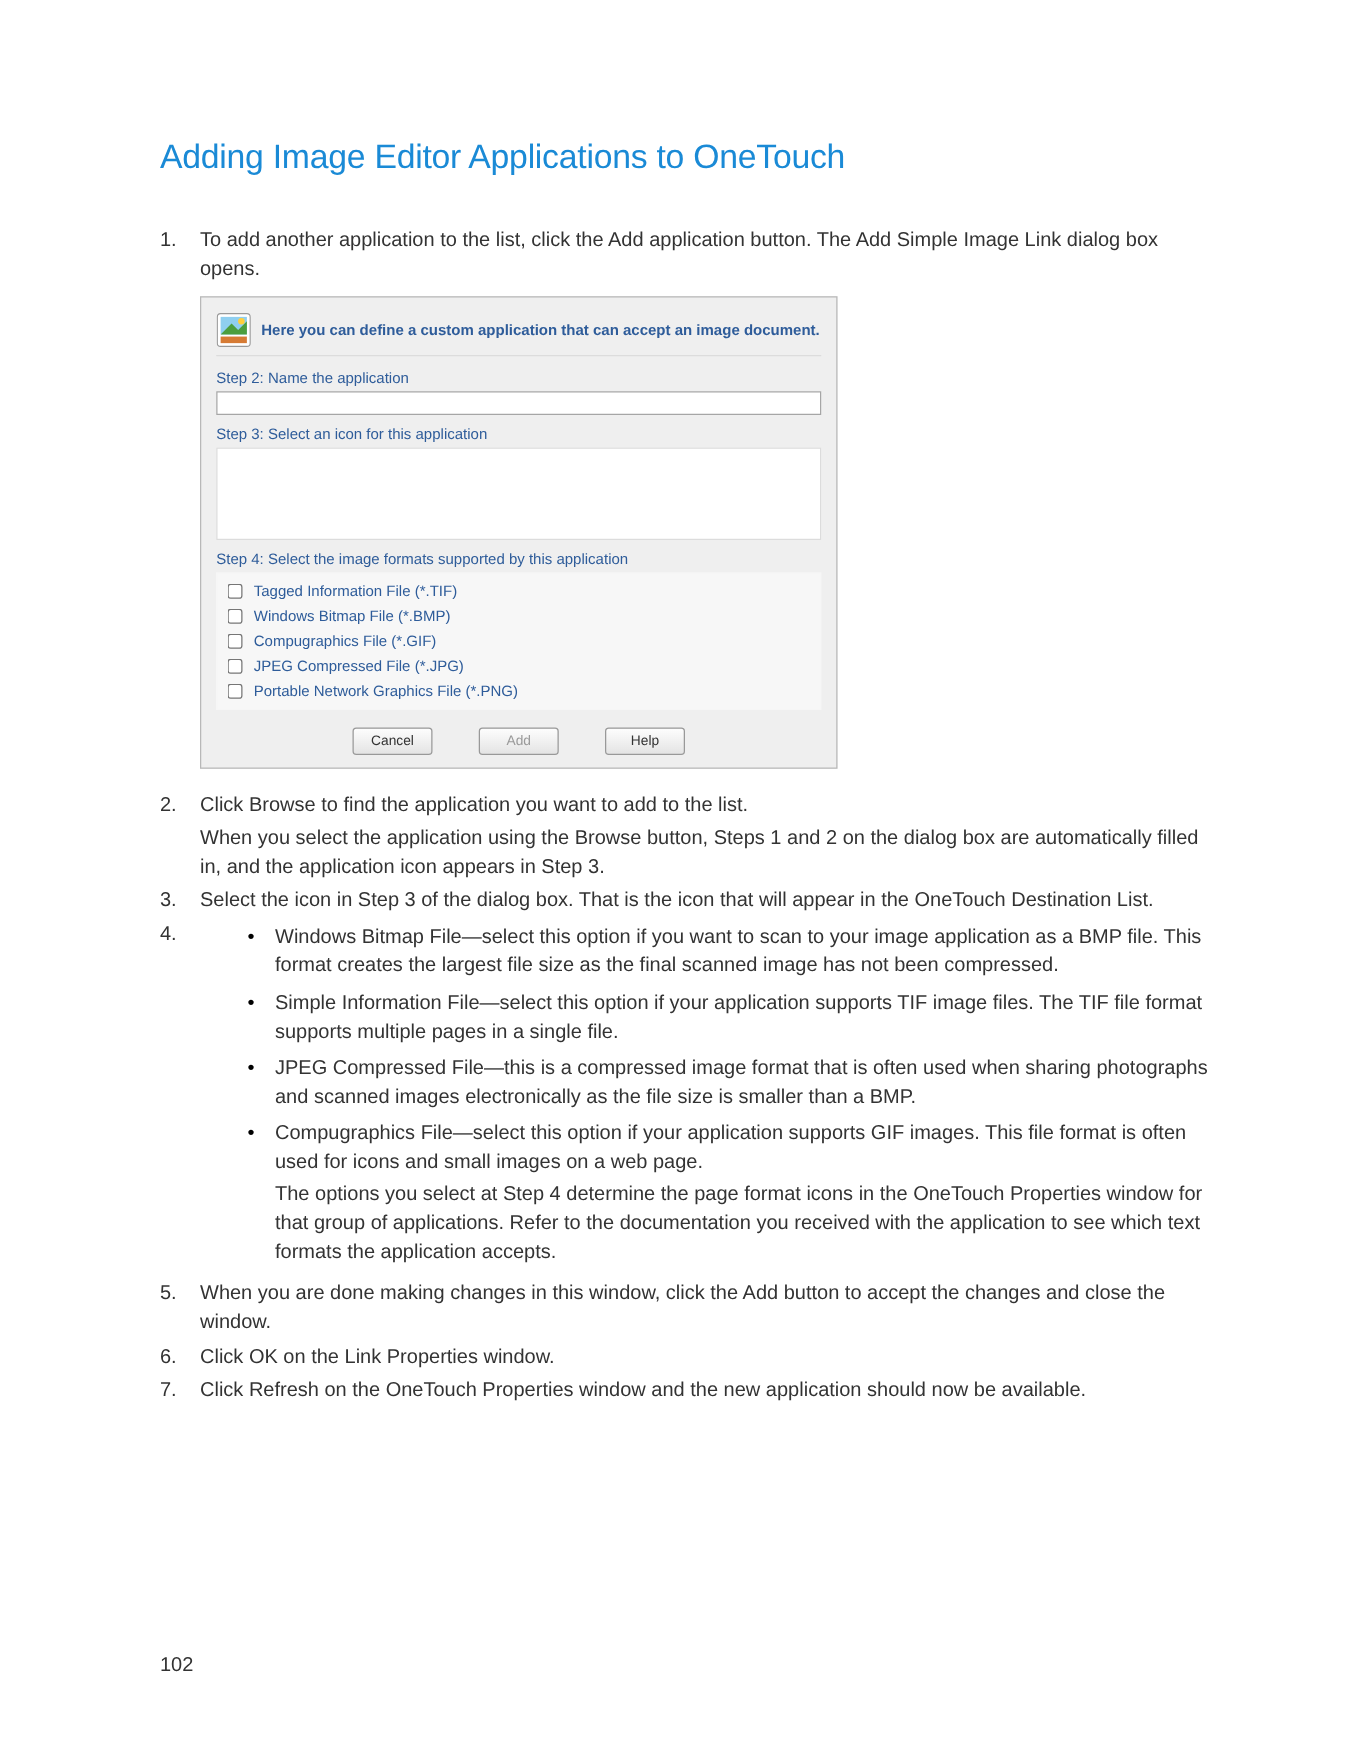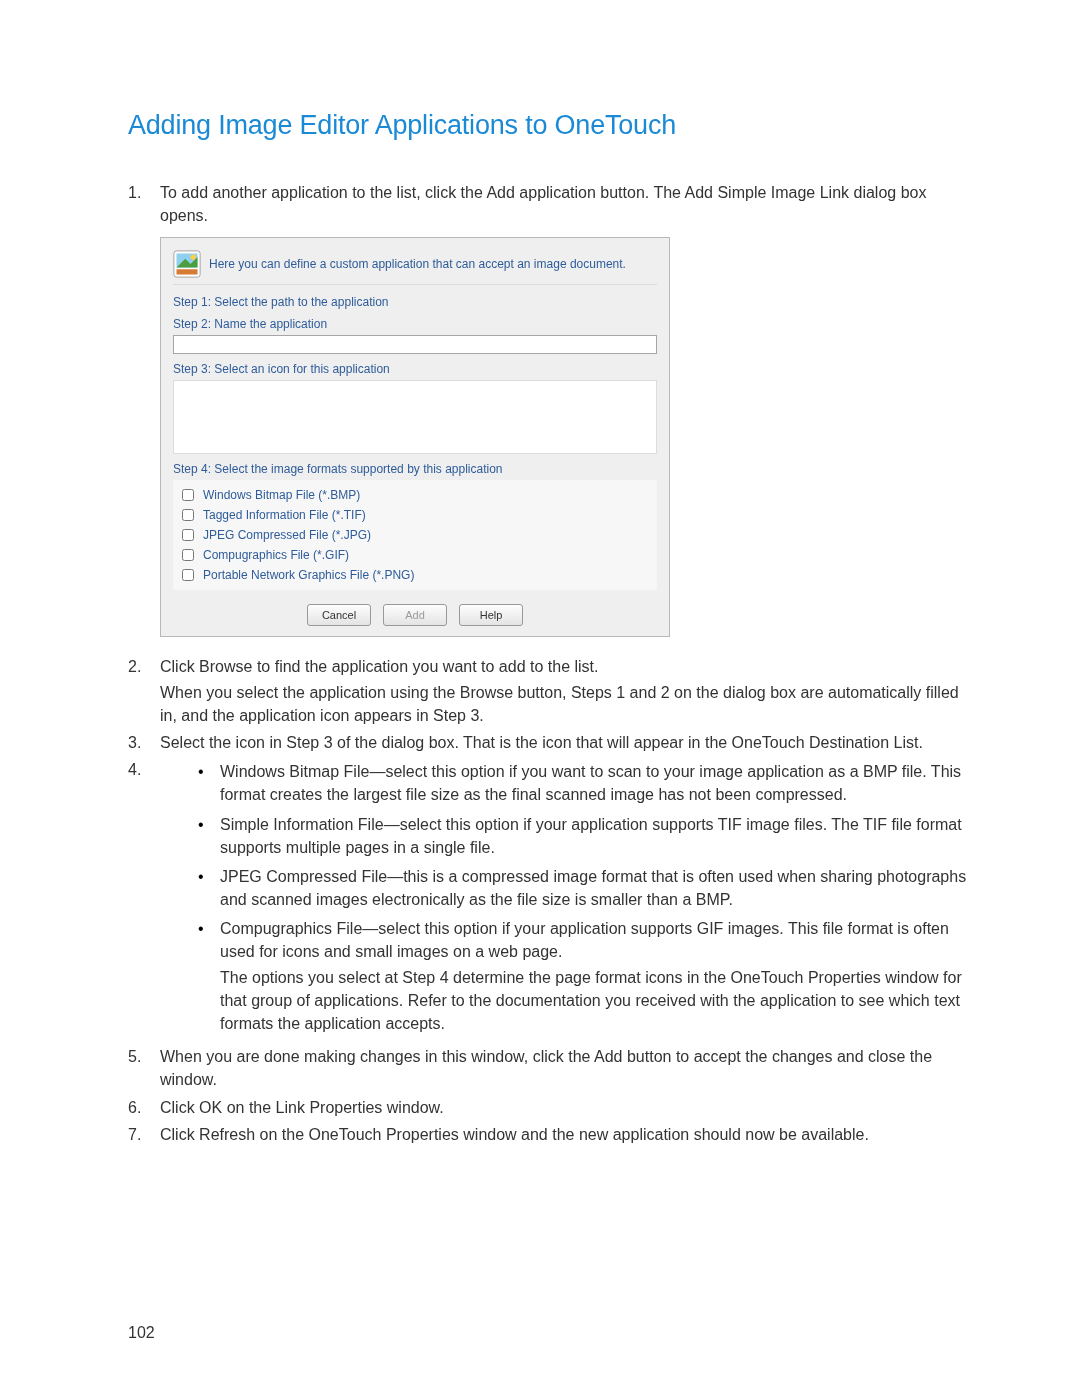--- a/index.html
+++ b/index.html
@@ -56,20 +56,21 @@
     font-family: Tahoma, "Segoe UI", sans-serif;
     font-size: 12px;
     color: #2e5c9a;
   }
   .dlg-header {
     display: flex;
     align-items: center;
     padding: 4px 0 6px 0;
     border-bottom: 1px solid #dcdcdc;
     margin-bottom: 10px;
+    font-weight: bold;
   }
   .dlg-icon {
     width: 28px;
     height: 28px;
     margin-right: 8px;
     flex: 0 0 28px;
   }
   .dlg-header-text { line-height: 1.25; }
   .step-label { margin: 8px 0 4px 0; }
   .input-row {
@@ -117,21 +118,21 @@
     padding: 1px 0;
     color: #2e5c9a;
   }
   .fmt-row input[type=checkbox]{
     width: 12px; height: 12px;
     accent-color: #9cc0e7;
   }
   .dlg-buttons {
     display: flex;
     justify-content: center;
-    gap: 12px;
+    gap: 37px;
     padding-top: 8px;
   }
 
   
   .bullets {
     margin-top: 2px;
     padding-left: 38px;
   }
   .bullets .bline {
     display: flex;
@@ -186,47 +187,46 @@
         <svg class="dlg-icon" viewBox="0 0 32 32">
           <rect x="1" y="1" width="30" height="30" rx="3" fill="#fff" stroke="#999"></rect>
           <rect x="4" y="4" width="24" height="16" fill="#8fcff0"></rect>
           <polygon points="4,20 14,10 20,16 28,8 28,20" fill="#4b9e3e"></polygon>
           <circle cx="23" cy="8" r="3" fill="#ffcf3d"></circle>
           <rect x="4" y="22" width="24" height="6" fill="#d67b34"></rect>
         </svg>
         <div class="dlg-header-text">Here you can define a custom application that can accept an image document.</div>
       </div>
 
-      <div class="step-label">Step 1: Select the path to the application</div>
 
       <div class="step-label">Step 2: Name the application</div>
       <div class="input-row">
         <input class="text-input" type="text" style="">
       </div>
 
       <div class="step-label">Step 3: Select an icon for this application</div>
       <div class="icon-box"></div>
 
       <div class="step-label">Step 4: Select the image formats supported by this application</div>
       <div class="fmt-list">
         <label class="fmt-row">
           <input type="checkbox" style="">
+          <span>Tagged Information File (*.TIF)</span>
+        </label>
+        <label class="fmt-row">
+          <input type="checkbox" style="">
           <span>Windows Bitmap File (*.BMP)</span>
         </label>
         <label class="fmt-row">
           <input type="checkbox" style="">
-          <span>Tagged Information File (*.TIF)</span>
+          <span>Compugraphics File (*.GIF)</span>
         </label>
         <label class="fmt-row">
           <input type="checkbox" style="">
           <span>JPEG Compressed File (*.JPG)</span>
-        </label>
-        <label class="fmt-row">
-          <input type="checkbox" style="">
-          <span>Compugraphics File (*.GIF)</span>
         </label>
         <label class="fmt-row">
           <input type="checkbox" style="">
           <span>Portable Network Graphics File (*.PNG)</span>
         </label>
       </div>
 
       <div class="dlg-buttons">
         <button class="btn">Cancel</button>
         <button class="btn" disabled="">Add</button>

